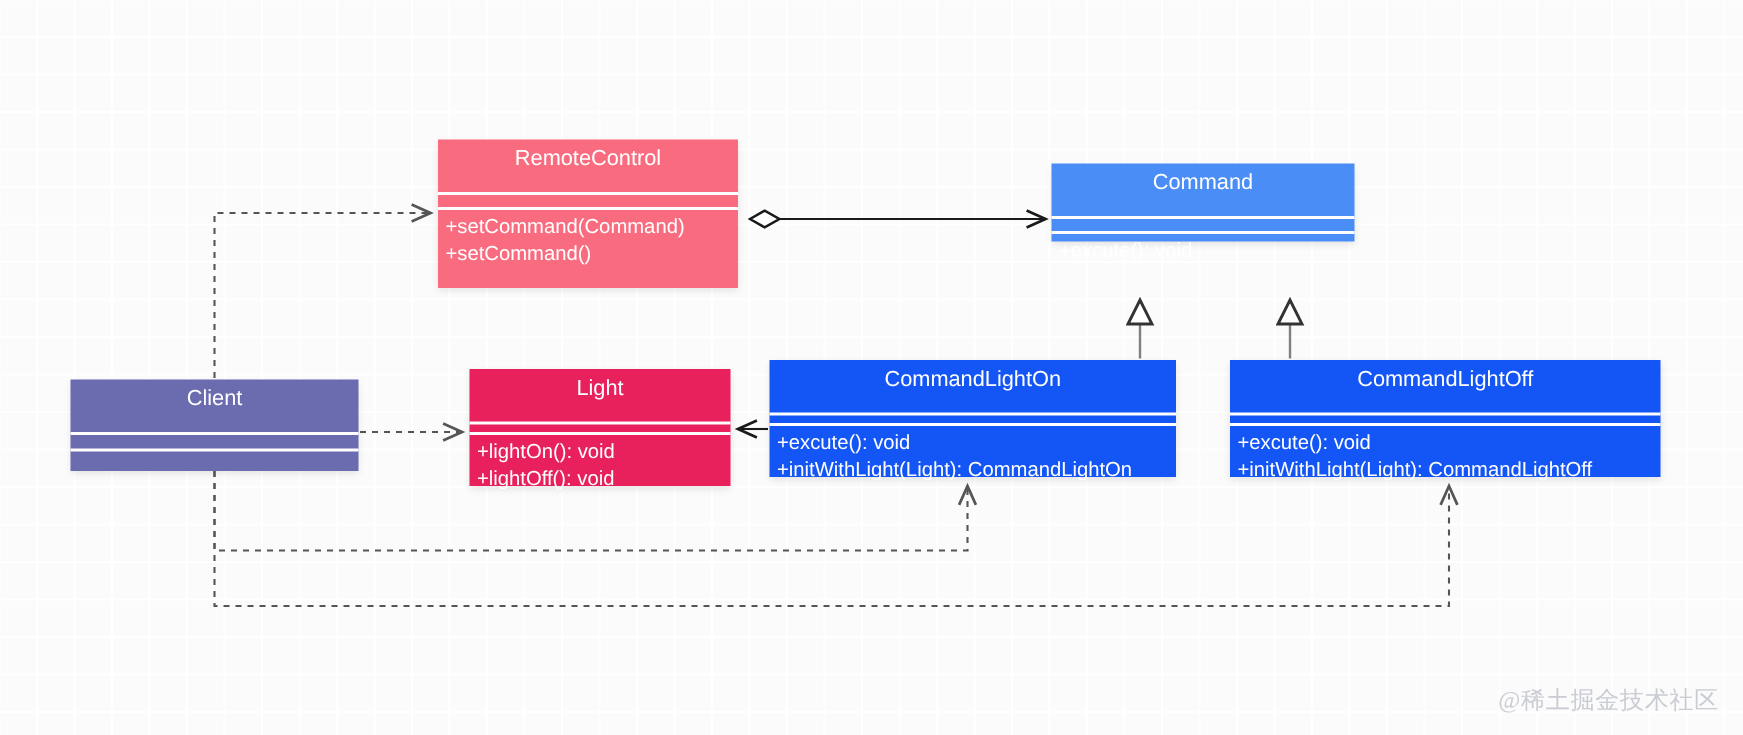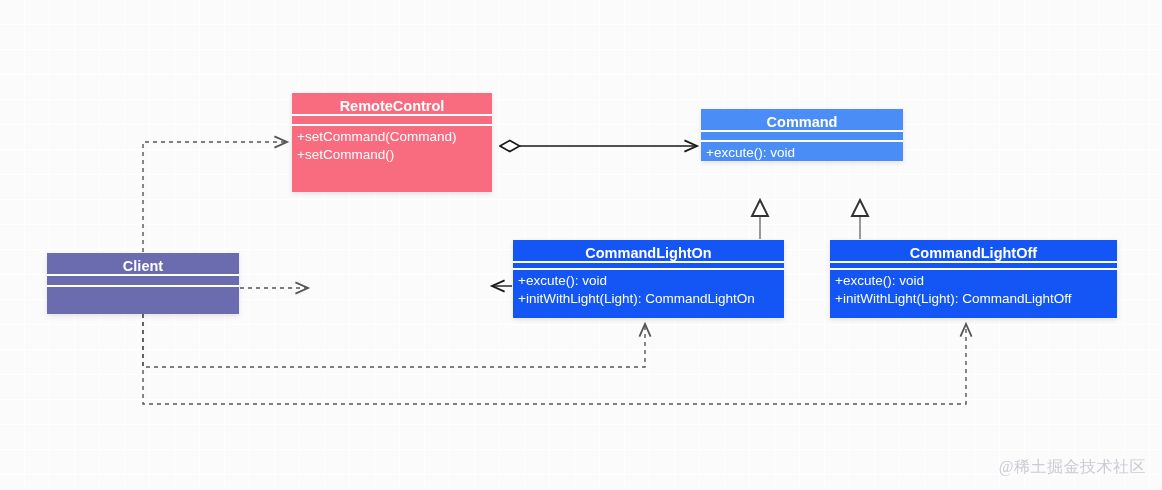--- a/index.html
+++ b/index.html
@@ -27,25 +27,25 @@
     height: 490px;
     pointer-events: none;
   }
   .uml {
     position: absolute;
     box-sizing: border-box;
     box-shadow: 0 2px 5px rgba(0,0,0,0.10);
   }
   .uml .title {
     text-align: center;
-    font-weight: bold;
+    font-weight: normal;
     color: #ffffff;
     font-size: 14.5px;
     line-height: 16px;
-    padding: 5px 4px 0 4px;
+    padding: 5px 4px 14px 4px;
     white-space: nowrap;
   }
   .uml .sep {
     height: 2px;
     background: #ffffff;
   }
   .uml .mid {
     height: 8px;
   }
   .uml .ops {
@@ -143,33 +143,43 @@
   <div class="uml" style="left:701px; top:109px; width:202px; height:52px; background:#4a8df6;">
     <div class="title">Command</div>
     <div class="sep"></div>
     <div class="mid"></div>
     <div class="sep"></div>
     <div class="ops">
       <div class="op">+excute(): void</div>
     </div>
   </div>
 
+  <div class="uml" style="left:313px; top:246px; width:174px; height:78px; background:#e8205c;">
+    <div class="title">Light</div>
+    <div class="sep"></div>
+    <div class="mid" style="height:5px;"></div>
+    <div class="sep"></div>
+    <div class="ops">
+      <div class="op">+lightOn(): void</div>
+      <div class="op">+lightOff(): void</div>
+    </div>
+  </div>
 
   <div class="uml" style="left:513px; top:240px; width:271px; height:78px; background:#1355f5;">
     <div class="title">CommandLightOn</div>
     <div class="sep"></div>
     <div class="mid" style="height:5px;"></div>
     <div class="sep"></div>
     <div class="ops">
       <div class="op">+excute(): void</div>
       <div class="op">+initWithLight(Light): CommandLightOn</div>
     </div>
   </div>
 
-  <div class="uml" style="left:820px; top:240px; width:287px; height:78px; background:#1355f5;margin-left:10px;">
+  <div class="uml" style="left:820px; top:240px; width:287px; height:78px; background:#1355f5;">
     <div class="title">CommandLightOff</div>
     <div class="sep"></div>
     <div class="mid" style="height:5px;"></div>
     <div class="sep"></div>
     <div class="ops">
       <div class="op">+excute(): void</div>
       <div class="op">+initWithLight(Light): CommandLightOff</div>
     </div>
   </div>
 

